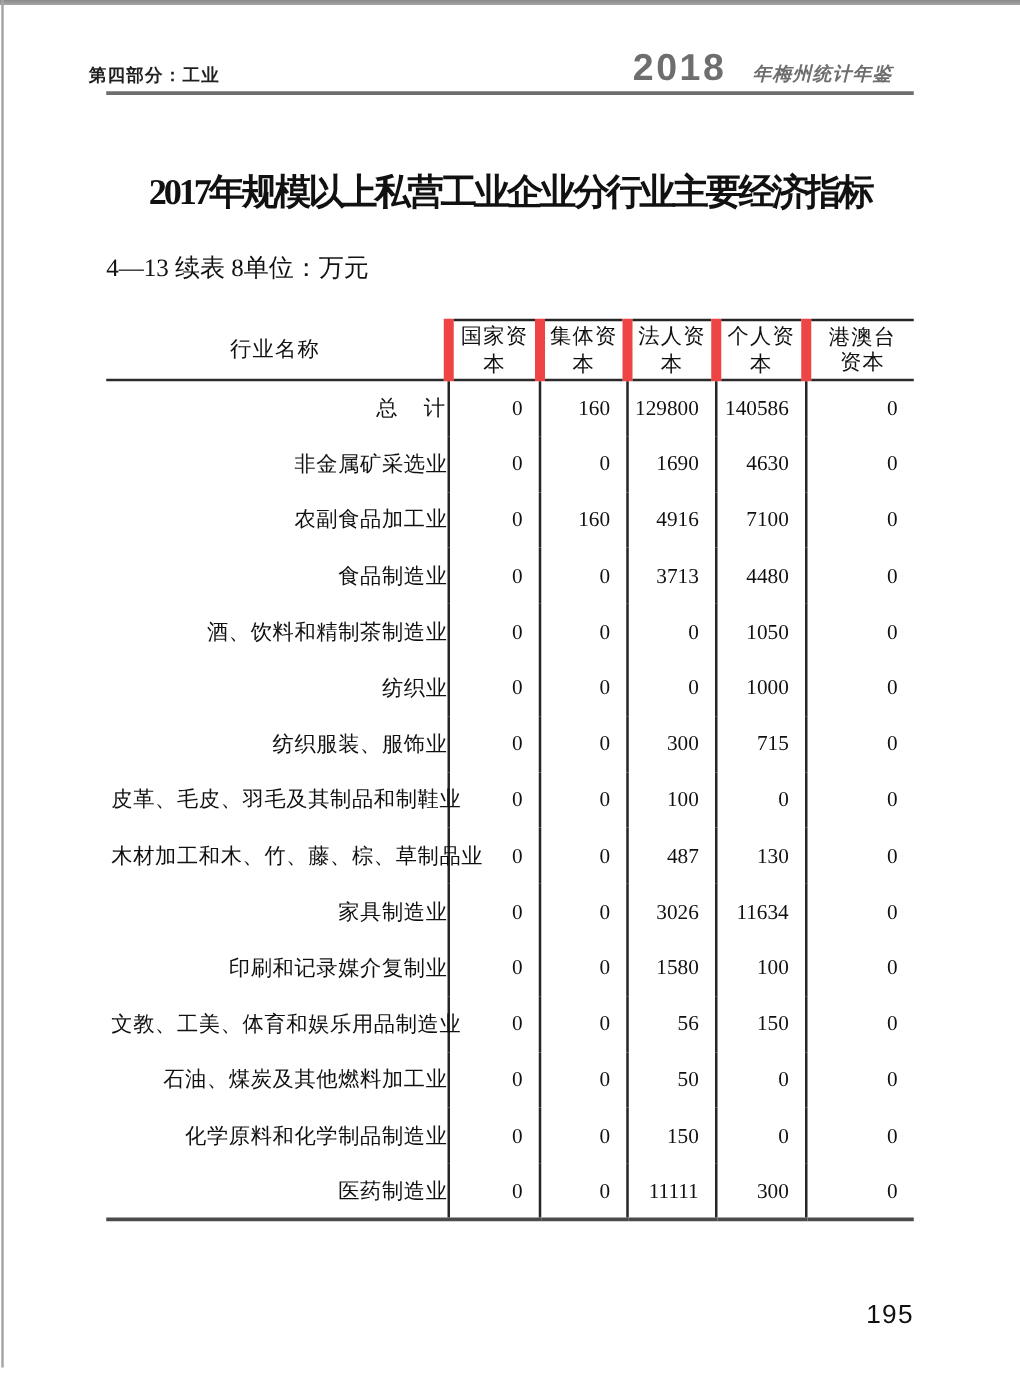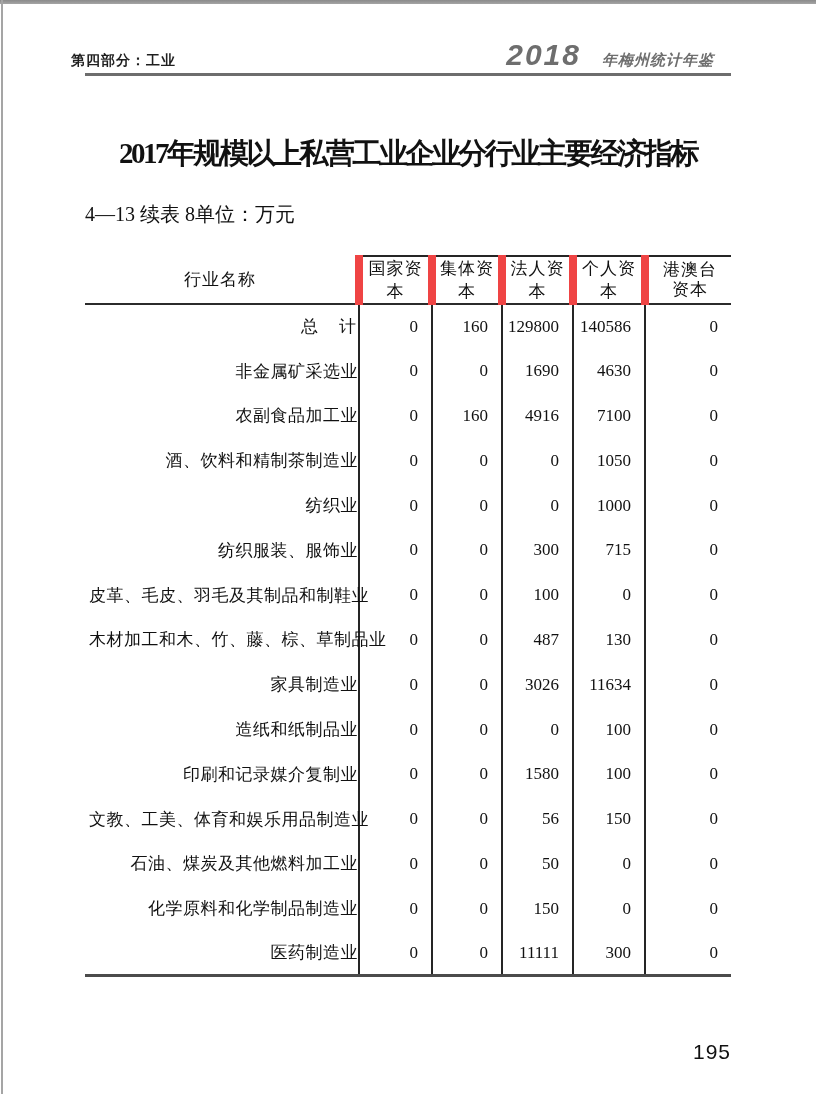--- a/index.html
+++ b/index.html
@@ -30,21 +30,21 @@
     font-weight: bold; font-size: 14px; letter-spacing: 1px; color: #1f1f1f;
     white-space: nowrap;
   }
   .yearbook-brand {
     position: absolute; right: 0; top: 40px;
     display: flex; align-items: baseline;
     color: #6e6e6e; white-space: nowrap;
   }
   .brand-year {
     font-family: "Liberation Sans", "DejaVu Sans", sans-serif;
-    font-weight: bold; font-style: italic;
+    font-weight: bold; 
     font-size: 30px; letter-spacing: 2px; line-height: 1;
   }
   .brand-title {
     font-family: "Liberation Sans", "DejaVu Sans", sans-serif;
     font-weight: bold; font-style: italic;
     font-size: 15px; margin-left: 21px; letter-spacing: 1px;
   }
   .header-rule {
     position: absolute; left: 85px; top: 73px;
     width: 646px; height: 3px; background: #6d6d6d;
@@ -153,20 +153,28 @@
       </tr>
       <tr>
         <td class="industry">农副食品加工业</td>
         <td class="num">0</td>
         <td class="num">160</td>
         <td class="num">4916</td>
         <td class="num">7100</td>
         <td class="num">0</td>
       </tr>
       <tr>
+        <td class="industry">食品制造业</td>
+        <td class="num">0</td>
+        <td class="num">0</td>
+        <td class="num">3713</td>
+        <td class="num">4480</td>
+        <td class="num">0</td>
+      </tr>
+      <tr>
         <td class="industry">酒、饮料和精制茶制造业</td>
         <td class="num">0</td>
         <td class="num">0</td>
         <td class="num">0</td>
         <td class="num">1050</td>
         <td class="num">0</td>
       </tr>
       <tr>
         <td class="industry">纺织业</td>
         <td class="num">0</td>
@@ -201,28 +209,20 @@
       </tr>
       <tr>
         <td class="industry">家具制造业</td>
         <td class="num">0</td>
         <td class="num">0</td>
         <td class="num">3026</td>
         <td class="num">11634</td>
         <td class="num">0</td>
       </tr>
       <tr>
-        <td class="industry">造纸和纸制品业</td>
-        <td class="num">0</td>
-        <td class="num">0</td>
-        <td class="num">0</td>
-        <td class="num">100</td>
-        <td class="num">0</td>
-      </tr>
-      <tr>
         <td class="industry">印刷和记录媒介复制业</td>
         <td class="num">0</td>
         <td class="num">0</td>
         <td class="num">1580</td>
         <td class="num">100</td>
         <td class="num">0</td>
       </tr>
       <tr>
         <td class="industry">文教、工美、体育和娱乐用品制造业</td>
         <td class="num">0</td>

